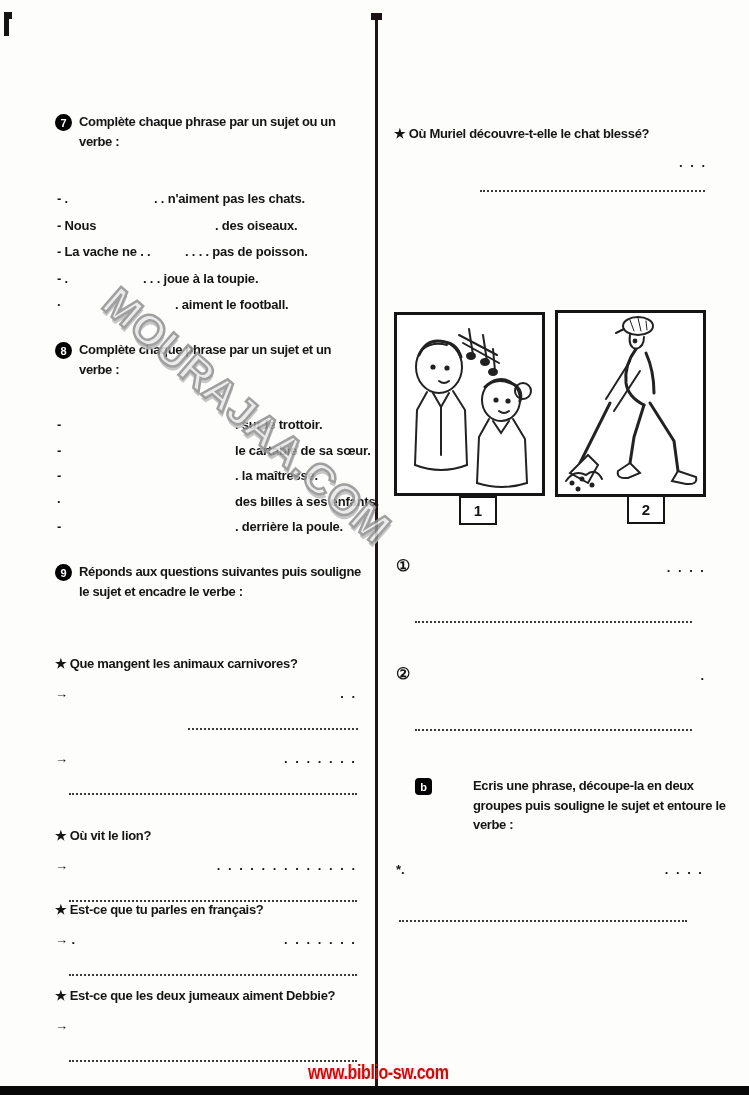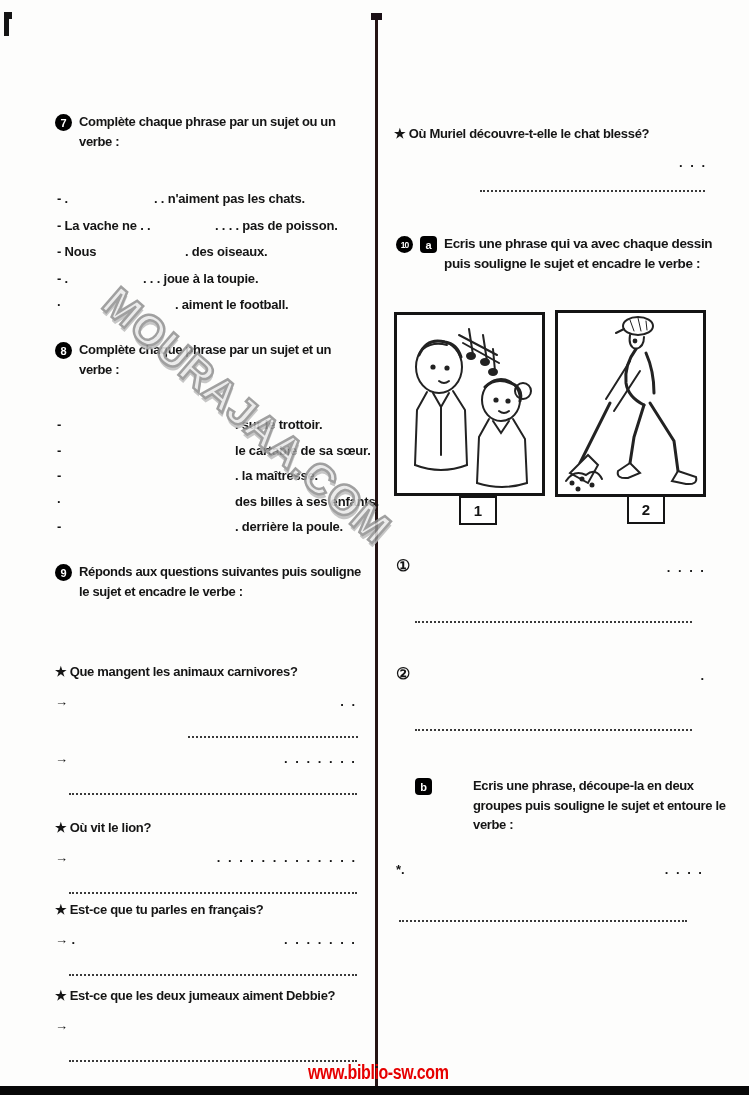--- a/index.html
+++ b/index.html
@@ -31,21 +31,21 @@
   .s-ex7 .item:nth-child(1) .t{left:99px;}
   .s-ex7 .item:nth-child(2) .t{left:160px;}
   .s-ex7 .item:nth-child(3) .t{left:130px;}
   .s-ex7 .item:nth-child(4) .t{left:88px;}
   .s-ex7 .item:nth-child(5) .t{left:120px;}
   .s-ex8{position:absolute;left:55px;top:340px;width:312px;}
   .s-ex8 .items{margin-top:38px;}
   .s-ex8 .item{height:25.5px;}
   .s-ex8 .item .t{left:180px;}
   .s-ex9{position:absolute;left:55px;top:562px;width:312px;height:500px;}
-  .s-ex9 .qb.q1{top:94px;} .s-ex9 .qb.q2{top:174px;} .s-ex9 .qb.q3{top:250px;}
+  .s-ex9 .qb.q1{top:86px;} .s-ex9 .qb.q2{top:174px;} .s-ex9 .qb.q3{top:258px;}
   .s-ex9 .qb.q4{top:332px;} .s-ex9 .qb.q5{top:418px;}
   .s-ex9 .q1 .q-d{margin-left:133px;width:170px;}
   .s-ex9 .q2 .q-d,.s-ex9 .q3 .q-d,.s-ex9 .q4 .q-d,.s-ex9 .q5 .q-d{margin-left:14px;width:288px;}
   
   .s-muriel{position:absolute;left:394px;top:118px;width:313px;}
   .s-muriel .q-d{margin-left:86px;width:225px;margin-top:18px;}
   .s-muriel .q-a{margin-top:14px;}
   .s-ex10h{position:absolute;left:396px;top:234px;width:336px;}
   .frame{position:absolute;border:3px solid #141414;background:#fff;}
   .frame.f1{left:394px;top:312px;width:145px;height:178px;}
@@ -98,26 +98,26 @@
     <div class="hdr">
       <span class="badge">7</span>
       <span class="hdr-t">Complète chaque phrase par un sujet ou un verbe :</span>
     </div>
     <div class="items">
       <div class="item">
         <span class="b">- .</span>
         <span class="t">. . n'aiment pas les chats.</span>
       </div>
       <div class="item">
+        <span class="b">- Nous</span>
+        <span class="t">. des oiseaux.</span>
+      </div>
+      <div class="item">
         <span class="b">- La vache ne . .</span>
         <span class="t">. . . . pas de poisson.</span>
-      </div>
-      <div class="item">
-        <span class="b">- Nous</span>
-        <span class="t">. des oiseaux.</span>
       </div>
       <div class="item">
         <span class="b">- .</span>
         <span class="t">. . . joue à la toupie.</span>
       </div>
       <div class="item">
         <span class="b">·</span>
         <span class="t">. aiment le football.</span>
       </div>
     </div>
@@ -205,27 +205,20 @@
 
   <div class="s-muriel">
     <div class="q-q">★ Où Muriel découvre-t-elle le chat blessé?</div>
     <div class="q-a">
       <span></span>
       <span class="trail">. . .</span>
     </div>
     <div class="q-d dotline"></div>
   </div>
 
-  <div class="s-ex10h">
-    <div class="hdr">
-      <span class="badge ten">10</span>
-      <span class="badge sq">a</span>
-      <span class="hdr-t2">Ecris une phrase qui va avec chaque dessin puis souligne le sujet et encadre le verbe :</span>
-    </div>
-  </div>
 
   <div class="frame f1">
     <svg viewBox="0 0 145 178">
       <g fill="none" stroke="#222" stroke-width="2" stroke-linecap="round">
 
         <ellipse cx="42" cy="52" rx="23" ry="26"></ellipse>
         <path d="M22 40 Q30 22 48 27 Q60 29 64 42" stroke-width="3"></path>
         <path d="M26 34 Q36 26 50 30"></path>
 
         <circle cx="36" cy="52" r="1.6" fill="#222"></circle>

